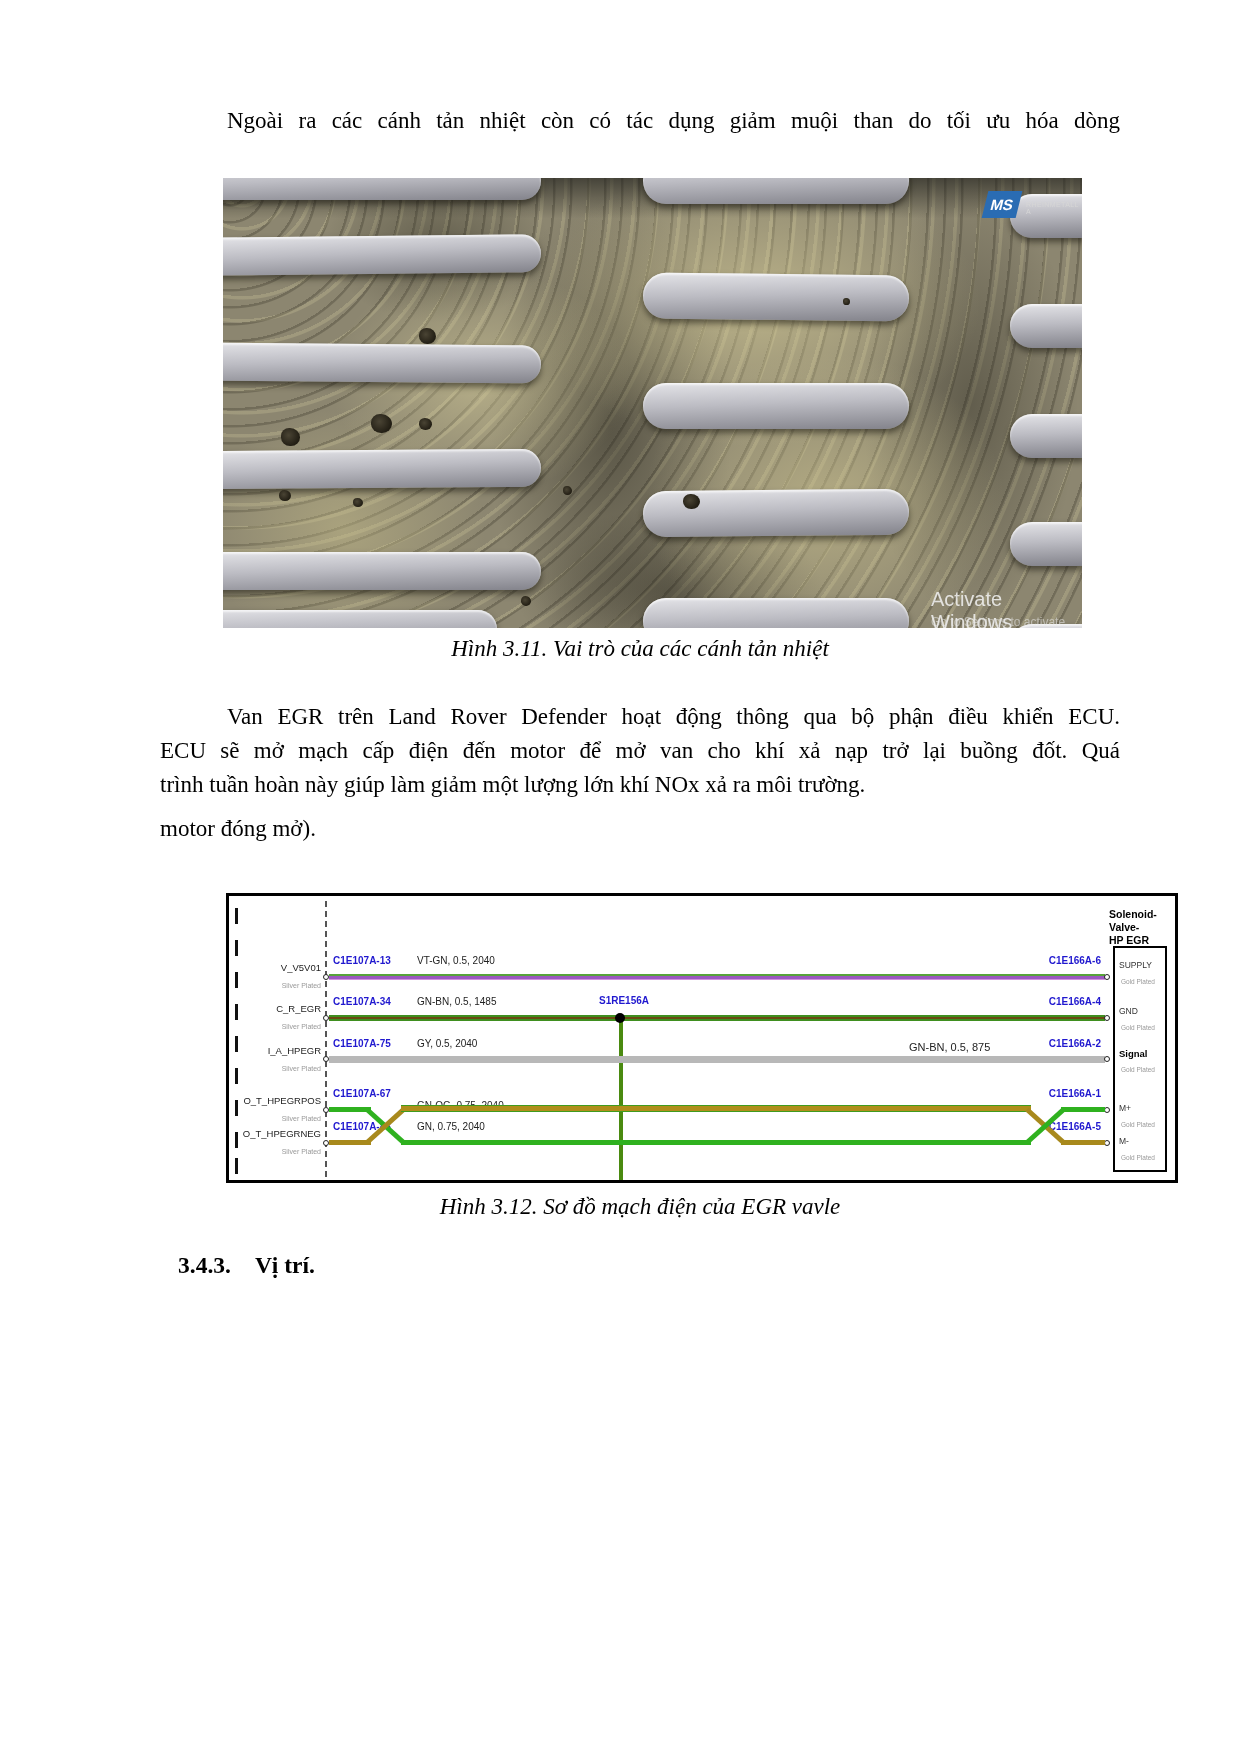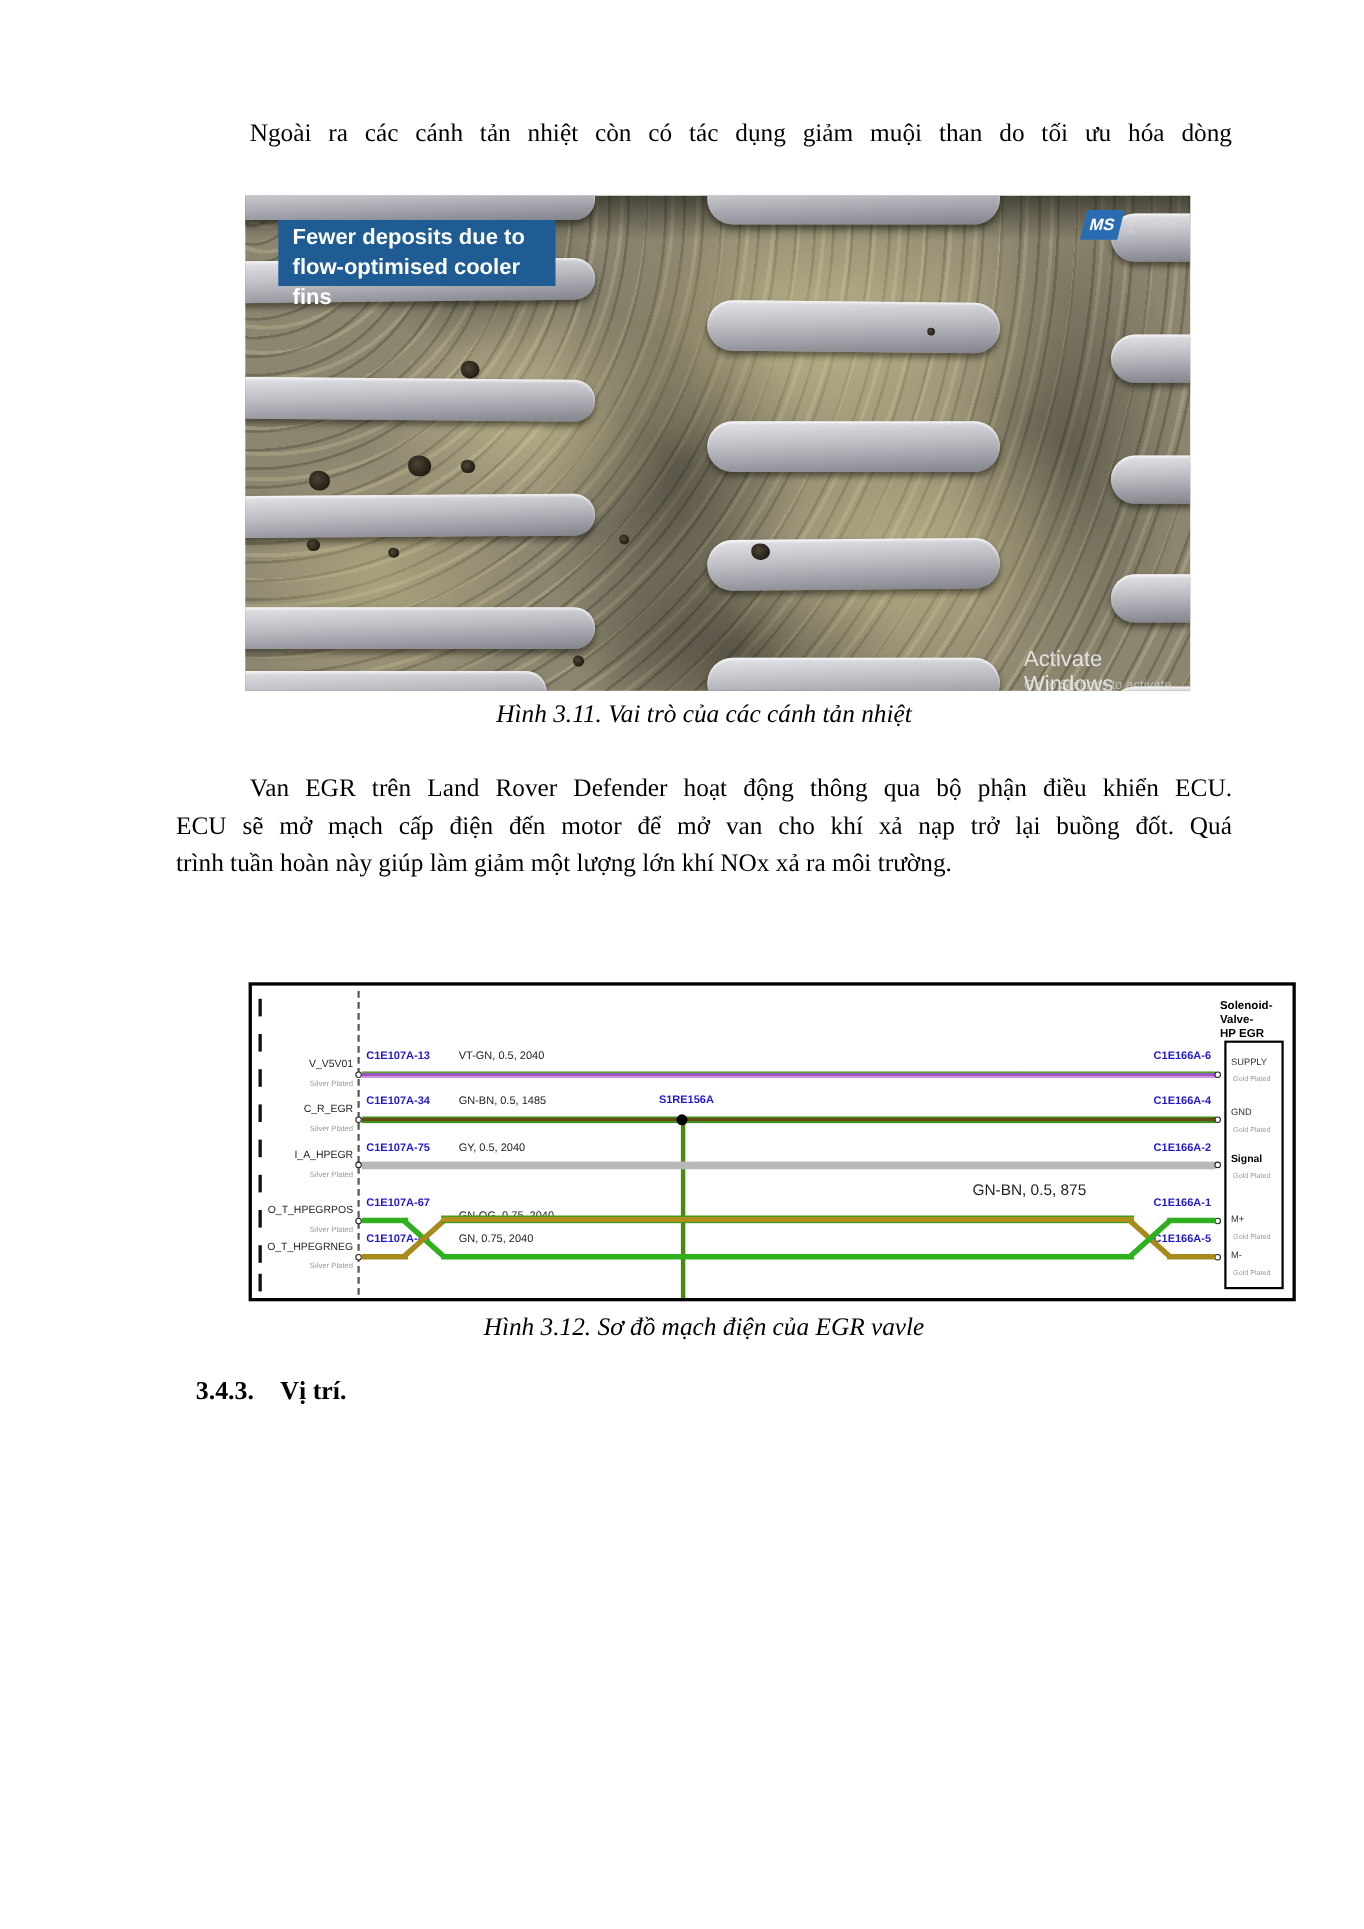--- a/index.html
+++ b/index.html
@@ -63,21 +63,21 @@
   .w-violet{background:linear-gradient(180deg,#57a33a 0 25%,#9b59c0 25% 75%,#cf92dd 75% 100%);}
   .w-gnbn{background:linear-gradient(180deg,#3f8f1f 0 30%,#6b4a12 30% 72%,#3f8f1f 72% 100%);}
   .w-gray{background:#b8b8b8;}
   .w-green{background:#2fb11f;}
   .w-olive{background:linear-gradient(180deg,#3f9b1e 0 18%,#b08e1a 18% 82%,#3f9b1e 82% 100%);}
   .w-olive2{background:#a8891c;}
   .vbranch{position:absolute;left:390px;top:122px;width:4px;height:164px;background:#4a8a10;}
   .junction{position:absolute;left:386px;top:117px;width:10px;height:10px;background:#000;border-radius:50%;}
   .splice{position:absolute;left:340px;top:99px;width:110px;text-align:center;
           font-size:10px;font-weight:600;color:#2018cf;}
-  .branch-label{position:absolute;left:655px;top:145px;font-size:14px;color:#222;white-space:nowrap;margin-top:32px;}
+  .branch-label{position:absolute;left:680px;top:145px;font-size:11px;color:#222;white-space:nowrap;}
   .dev-title{position:absolute;left:880px;top:12px;width:70px;font-size:10.5px;font-weight:bold;
              color:#000;line-height:13px;}
   .dev-box{position:absolute;left:884px;top:50px;width:54px;height:226px;border:2px solid #000;
            background:#fff;box-sizing:border-box;}
   .pin-label{left:890px;font-size:8.5px;color:#333;}
   .pin-label.bold{font-weight:bold;font-size:9.5px;color:#000;}
   .pin-plating{left:892px;font-size:6.5px;color:#999;}
   .heading{position:absolute;left:178px;top:1252px;font-size:23.5px;font-weight:bold;}
   .heading .hnum{margin-right:24px;}
   .pagenum{position:absolute;left:1003px;top:1560px;font-size:23px;}
@@ -116,41 +116,38 @@
     <div class="soot" style="left:148px;top:236px;width:21px;height:19px"></div>
     <div class="soot" style="left:196px;top:240px;width:13px;height:12px"></div>
     <div class="soot" style="left:58px;top:250px;width:19px;height:18px"></div>
     <div class="soot" style="left:56px;top:312px;width:12px;height:11px"></div>
     <div class="soot" style="left:130px;top:320px;width:10px;height:9px"></div>
     <div class="soot" style="left:340px;top:308px;width:9px;height:9px"></div>
     <div class="soot" style="left:460px;top:316px;width:17px;height:15px"></div>
     <div class="soot" style="left:298px;top:418px;width:10px;height:10px"></div>
     <div class="soot" style="left:620px;top:120px;width:7px;height:7px"></div>
 
-    <div class="overlay-box">
-      <div>Fewer deposits due to</div>
-      <div>flow-optimised cooler fins</div>
-    </div>
 
     <div class="ms-logo">MS</div>
     <div class="logo-sub">RHEINMETALL A</div>
 
     <div class="wm1">Activate Windows</div>
     <div class="wm2">Go to Settings to activate Wind</div>
   </div>
 
   <div class="caption" style="top:636px">Hình 3.11. Vai trò của các cánh tản nhiệt</div>
 
   <div class="para" style="top:700px">
     <div class="pline jline findent">Van EGR trên Land Rover Defender hoạt động thông qua bộ phận điều khiển ECU.</div>
     <div class="pline jline">ECU sẽ mở mạch cấp điện đến motor để mở van cho khí xả nạp trở lại buồng đốt. Quá</div>
     <div class="pline">trình tuần hoàn này giúp làm giảm một lượng lớn khí NOx xả ra môi trường.</div>
   </div>
 
   <div class="para" style="top:812px">
+    <div class="pline">motor đóng mở).</div>
   </div>
 
   <div class="diagram">
 
     <div class="shield-dash" style="top:12px"></div>
     <div class="shield-dash" style="top:44px"></div>
     <div class="shield-dash" style="top:76px"></div>
     <div class="shield-dash" style="top:108px"></div>
     <div class="shield-dash" style="top:140px"></div>
     <div class="shield-dash" style="top:172px"></div>

